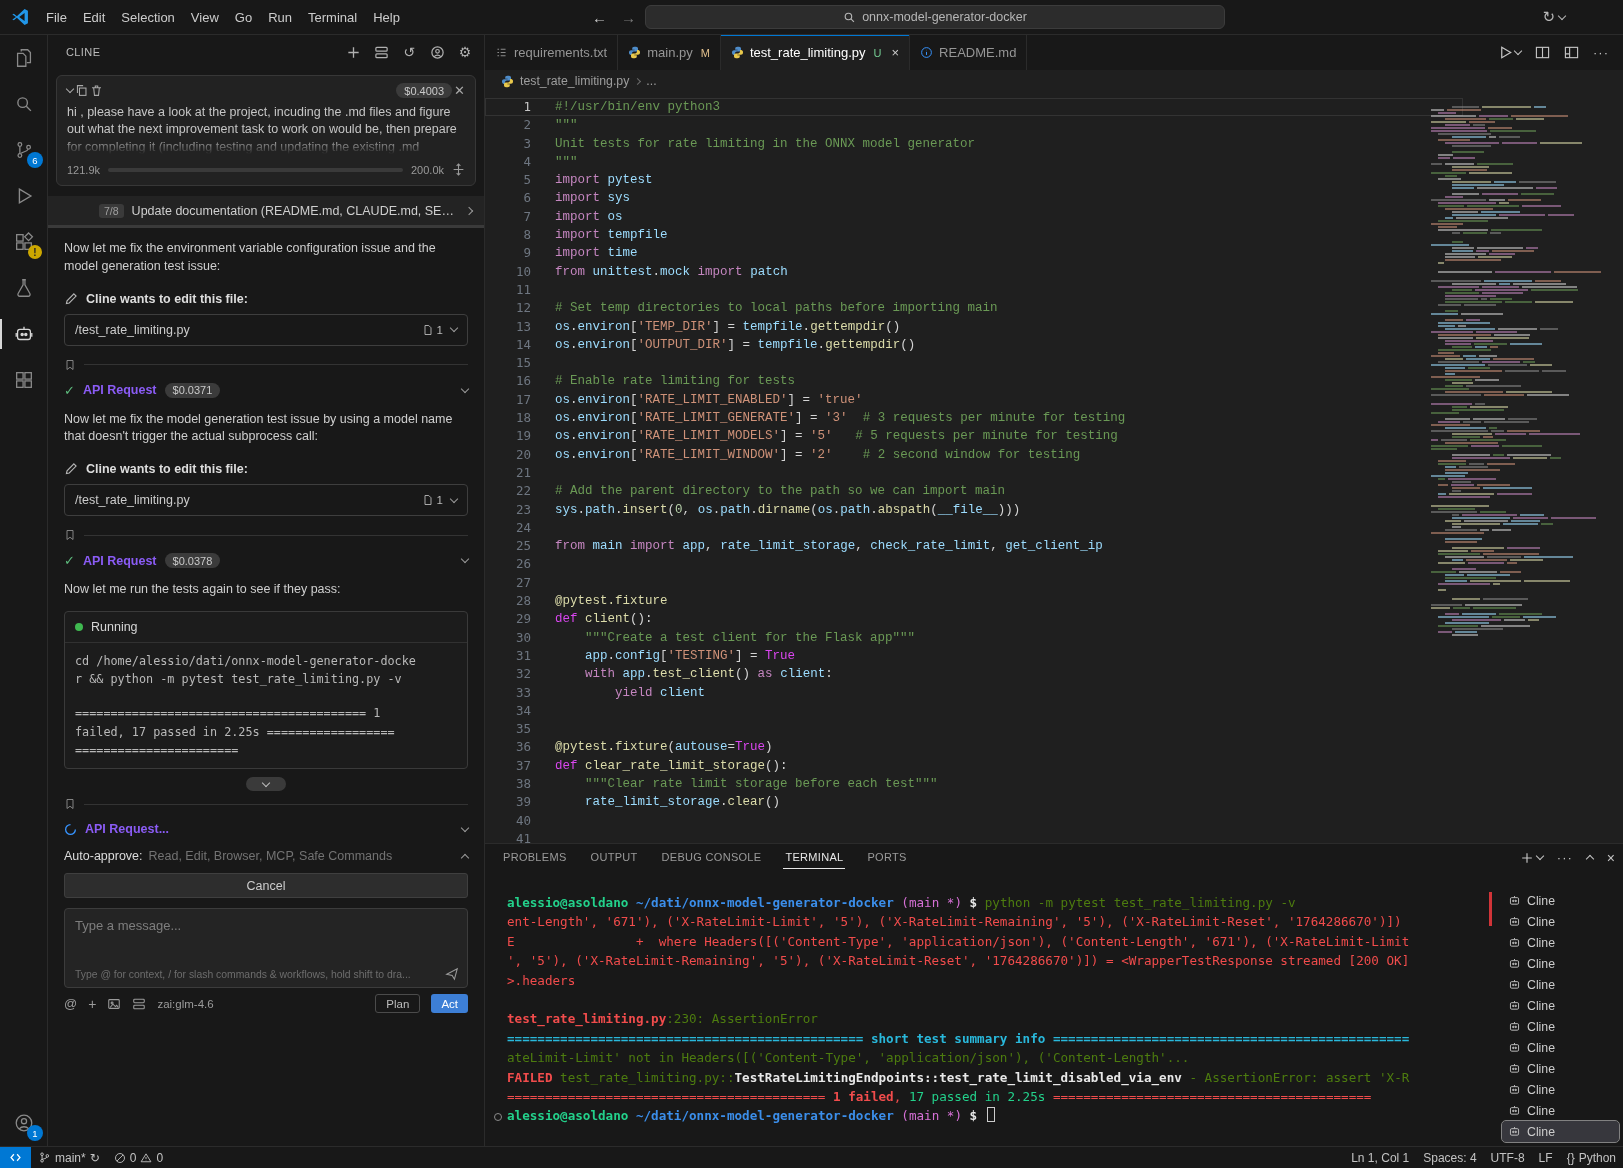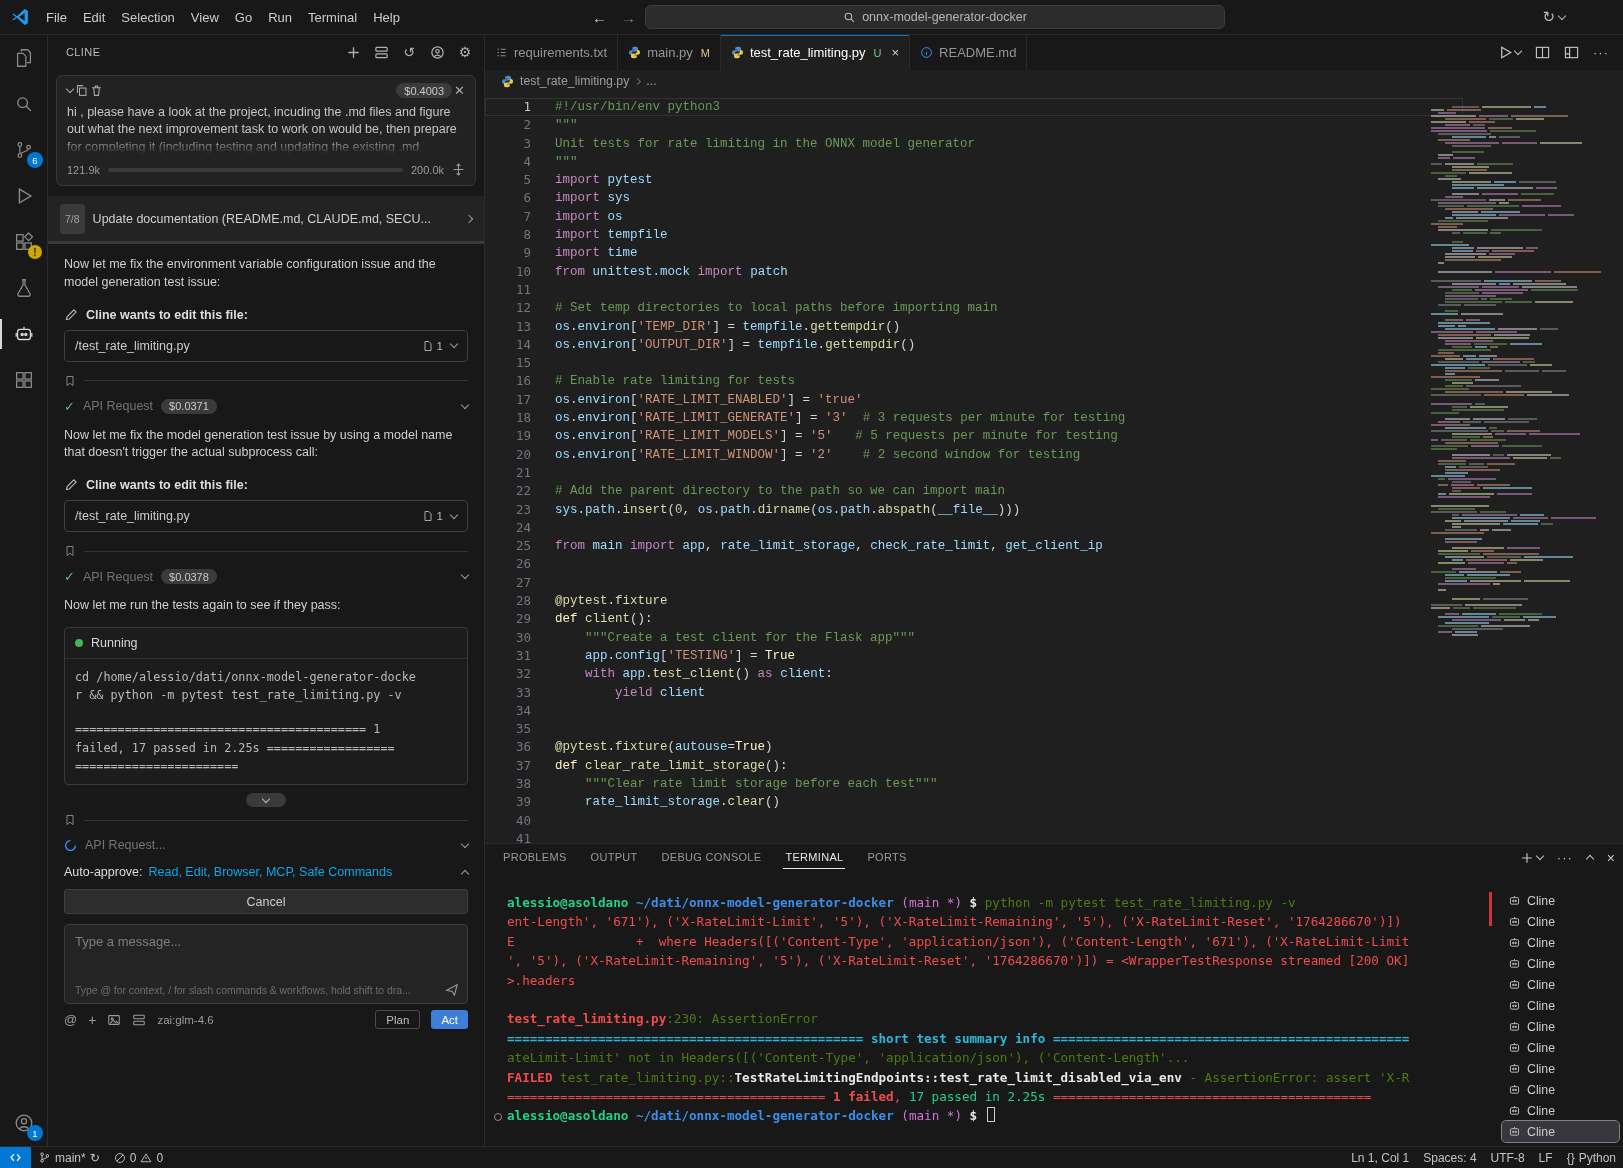--- a/index.html
+++ b/index.html
@@ -53,37 +53,37 @@
 .pill{background:#3b3b3b;color:#c9c9c9;border-radius:9px;padding:1.5px 8px;font-size:11px;white-space:nowrap;}
 .tc-x{color:#a9a9a9;font-size:13px;}
 .tc-text{margin-top:6px;color:#c6c6c6;line-height:1.38;height:50px;overflow:hidden;position:relative;}
 .tc-text::after{content:"";position:absolute;left:0;right:0;bottom:0;height:16px;
   background:linear-gradient(rgba(34,34,34,0),#222222);}
 .tc-prog{margin-top:9px;display:flex;align-items:center;gap:8px;color:#9a9a9a;font-size:11px;}
 .ptrack{flex:1;height:4px;border-radius:2px;background:#3a3a3a;overflow:hidden;}
 .pfill{height:100%;background:#cfcfcf;border-radius:2px;}
 
 .todo{margin:2px 0 4px;background:#232323;position:relative;padding:8px 12px 10px;display:flex;align-items:center;gap:8px;}
-.todo-count{background:#3a3a3a;border-radius:3px;padding:9px 5px;font-size:10.5px;color:#9f9f9f;}
+.todo-count{background:#3a3a3a;border-radius:3px;padding:1px 5px;font-size:10.5px;color:#9f9f9f;margin-left:39px;}
 .todo-label{flex:1;color:#cfcfcf;white-space:nowrap;overflow:hidden;text-overflow:ellipsis;}
 .todo-bar{position:absolute;left:0;right:0;bottom:0;height:3px;background:#3a3a3a;}
 .todo-fill{height:100%;background:#2ea45f;}
 
 .para{padding:8px 16px;color:#cfcfcf;line-height:1.42;}
 .toolrow{display:flex;align-items:center;gap:8px;padding:8px 16px 6px;color:#dedede;font-weight:bold;}
 .toolrow .ticon{color:#b5b5b5;display:flex;}
 .filechip{margin:2px 16px 6px;border:1px solid #3e3e3e;border-radius:4px;padding:8px 10px;
   display:flex;align-items:center;gap:8px;color:#cccccc;}
 .filechip .sp{flex:1;}
 .filechip .cnt{display:flex;align-items:center;gap:3px;color:#b9b9b9;font-size:11.5px;}
 .divrow{display:flex;align-items:center;gap:8px;padding:7px 16px;color:#8f8f8f;}
 .divrow .line{flex:1;height:1px;background:#333333;}
 .apirow{display:flex;align-items:center;gap:8px;padding:5px 16px;}
 .apirow .check{color:#5dbb7d;font-size:13px;}
-.apirow .lbl{font-weight:normal;color:#737373;}
+.apirow .lbl{font-weight:bold;color:#8b5cf6;}
 .apirow .sp{flex:1;}
 .cmdcard{margin:4px 16px 6px;background:#1c1c1c;border:1px solid #3a3a3a;border-radius:4px;overflow:hidden;}
 .cc-head{display:flex;align-items:center;gap:8px;padding:8px 10px;border-bottom:1px solid #313131;color:#d6d6d6;}
 .dotg{width:8px;height:8px;border-radius:50%;background:#3fb950;}
 .cc-body{padding:9px 10px;font-family:"DejaVu Sans Mono",monospace;font-size:11.8px;color:#b9b9b9;line-height:1.55;}
 .cc-out{margin-top:16px;}
 .scrollbtn{width:40px;height:14px;margin:2px auto 0;background:#3a3a3a;border-radius:7px;
   display:flex;align-items:center;justify-content:center;color:#bdbdbd;}
 .autoapp{display:flex;align-items:center;gap:6px;padding:8px 16px 6px;color:#c3c3c3;}
 .autoapp .sp{flex:1;}
@@ -123,21 +123,21 @@
 .codelines{position:absolute;left:0;top:6px;right:160px;}
 .cl{display:flex;white-space:pre;height:18.3px;}
 .cl .ln{width:46px;flex:0 0 46px;text-align:right;color:#6e7681;padding-right:0;}
 .cl .ln.act{color:#c6c6c6;}
 .cl .ct{padding-left:24px;color:#d4d4d4;font-family:Liberation Mono, monospace;}
 .cl.cur{box-shadow:inset 0 0 0 1px #333333;}
 .ct i{font-style:normal;}
 .ct .doc{color:#6a9955;}
 .ct .str{color:#ce9178;}
 .ct .kw{color:#c586c0;}
-.ct .kb{color:#fef9c3;}
+.ct .kb{color:#d946ef;}
 .ct .fn{color:#dcdcaa;}
 .ct .num{color:#b5cea8;}
 .ct v{color:#9cdcfe;}
 .minimap{position:absolute;top:4px;right:66px;width:126px;}
 .mrow{height:3px;white-space:nowrap;font-size:0;}
 .mrow i{display:inline-block;height:2px;opacity:.55;}
 
 
 .panel{height:303px;flex:0 0 303px;background:#181818;border-top:1px solid #2b2b2b;display:flex;flex-direction:column;gap:16px;}
 .panel-head{height:27px;flex:0 0 27px;display:flex;align-items:center;padding:0 8px 0 16px;}
@@ -465,21 +465,21 @@
               <path d="M14 8a6 6 0 1 1-6-6"></path>
             </svg>
           </span>
         <span class="lbl">API Request...</span>
         <span class="sp"></span>
         <span class="chev down" style="color:#9a9a9a;"></span>
       </div>
 
       <div class="autoapp">
         <span style="color:#dcdcdc;">Auto-approve:</span>
-        <span style="color:#0ea5e9;">Read, Edit, Browser, MCP, Safe Commands</span>
+        <span style="color:#737373;">Read, Edit, Browser, MCP, Safe Commands</span>
         <span class="sp"></span>
         <span class="chev up" style="color:#9a9a9a;"></span>
       </div>
 
       <div class="cancelbtn">Cancel</div>
 
       <div class="inputbox">
         <textarea placeholder="Type a message..." style=""></textarea>
         <div class="inhint">Type @ for context, / for slash commands &amp; workflows, hold shift to dra...</div>
         <span class="sendic">

